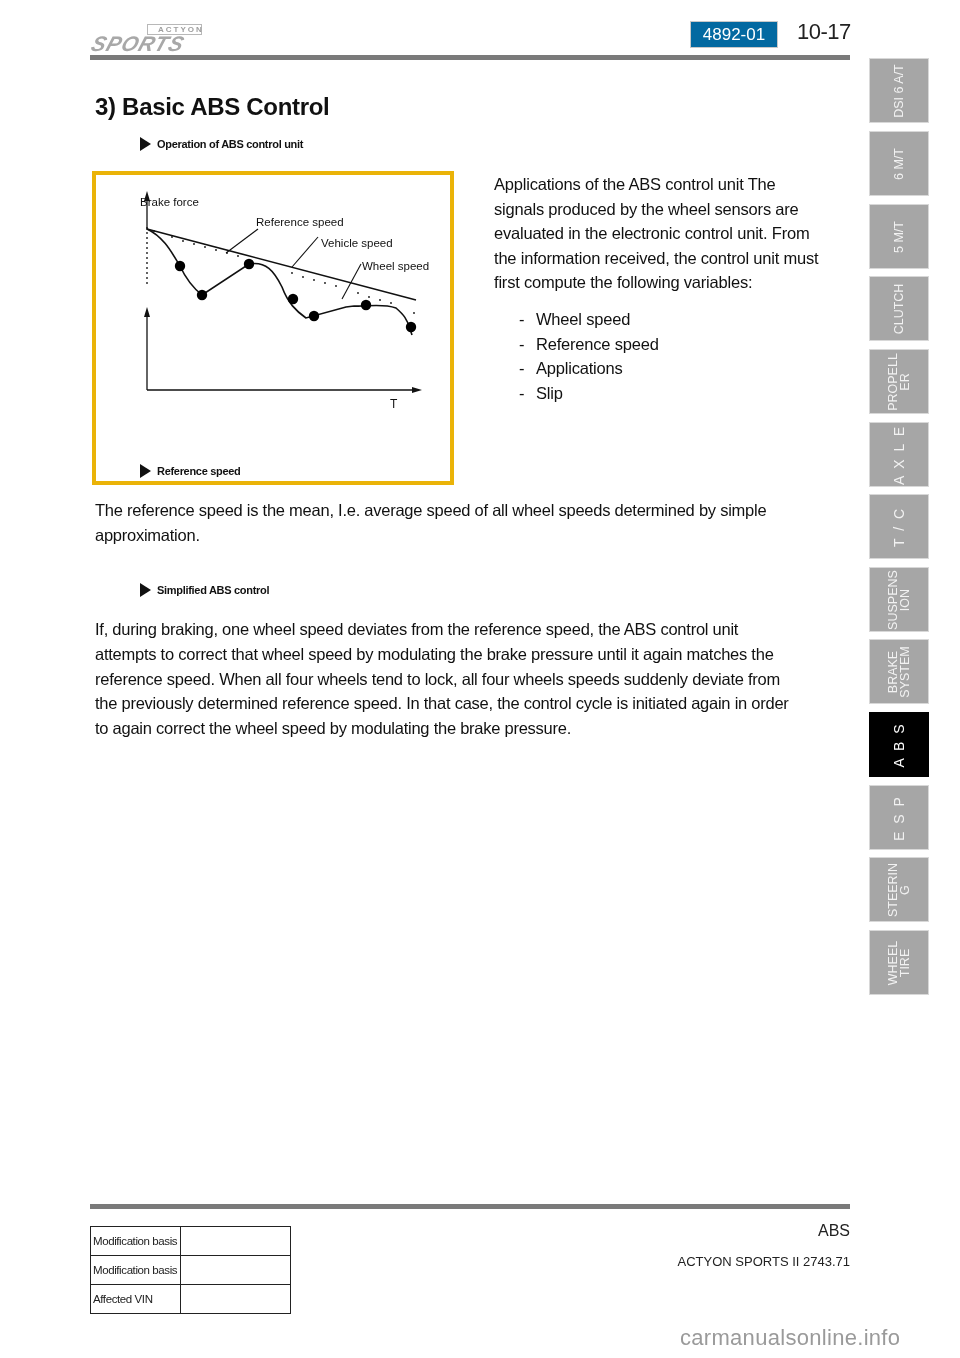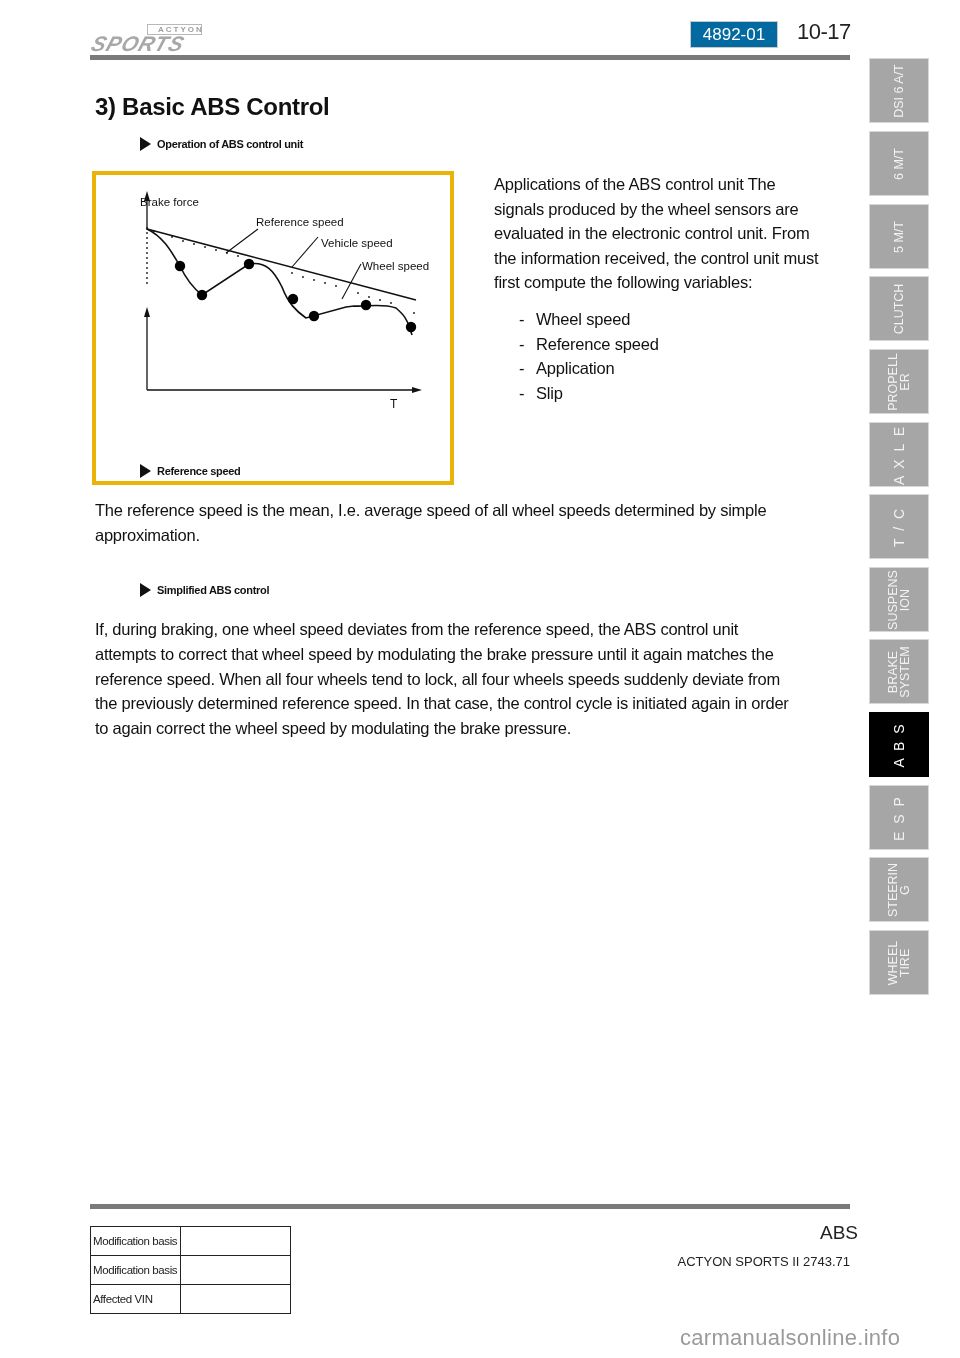--- a/index.html
+++ b/index.html
@@ -35,21 +35,21 @@
   .var-list .dash { width: 17px; }
 
   .para { position: absolute; left: 95px; width: 700px; font-size: 16.5px; line-height: 24.8px; letter-spacing: -0.25px; }
 
   
   .footer-rule { position: absolute; left: 90px; top: 1204px; width: 760px; height: 5px; background: #7a7a7a; }
   .info-table { position: absolute; left: 90px; top: 1226px; border-collapse: collapse; }
   .info-table td { border: 1.5px solid #222; height: 20.5px; font-size: 11.5px; letter-spacing: -0.4px; padding: 8px 2px; color: #222; }
   .info-table td.k { width: 90px; }
   .info-table td.v { width: 110px; }
-  .footer-section { position: absolute; right: 102px; top: 1222px; font-size: 19px; color: #222; margin-left: 23px; }
+  .footer-section { position: absolute; right: 110px; top: 1222px; font-size: 16px; color: #222; margin-left: 23px; }
   .footer-model { position: absolute; right: 110px; top: 1254px; font-size: 13px; color: #222; letter-spacing: 0; }
   .watermark { position: absolute; left: 680px; top: 1325px; font-size: 22px; color: #9a9a9a; letter-spacing: 0.3px; }
 </style>
 </head>
 <body>
 
 <div class="logo">
   <div class="actyon-box">ACTYON</div>
   <div class="sports">SPORTS</div>
 </div>
@@ -174,21 +174,21 @@
   <div class="row">
       <span class="dash">-</span>
       <span>Wheel speed</span>
     </div>
   <div class="row">
       <span class="dash">-</span>
       <span>Reference speed</span>
     </div>
   <div class="row">
       <span class="dash">-</span>
-      <span>Application</span>
+      <span>Applications</span>
     </div>
   <div class="row">
       <span class="dash">-</span>
       <span>Slip</span>
     </div>
 </div>
 
 <div class="sub" style="top:464px">
   <span class="tri"></span>
   <span>Reference speed</span>

